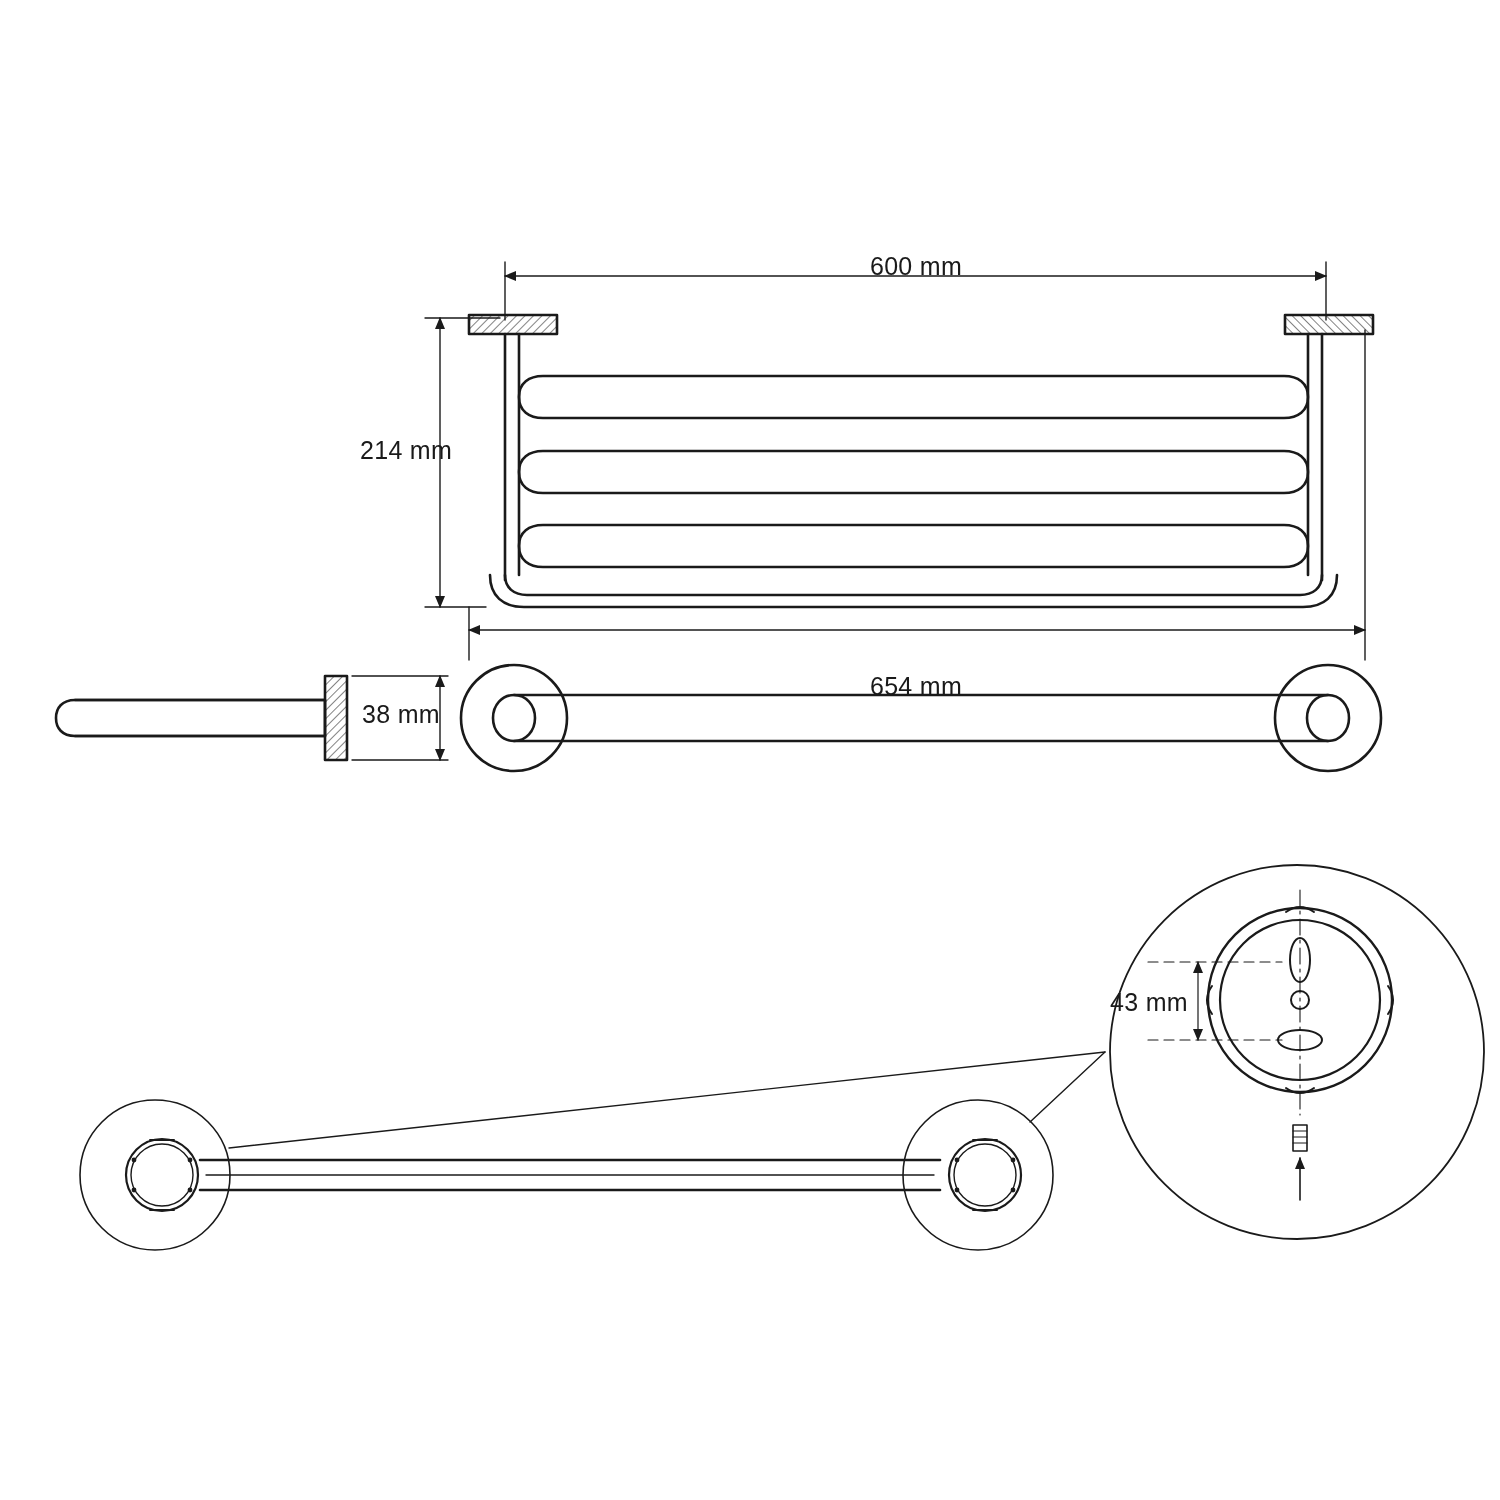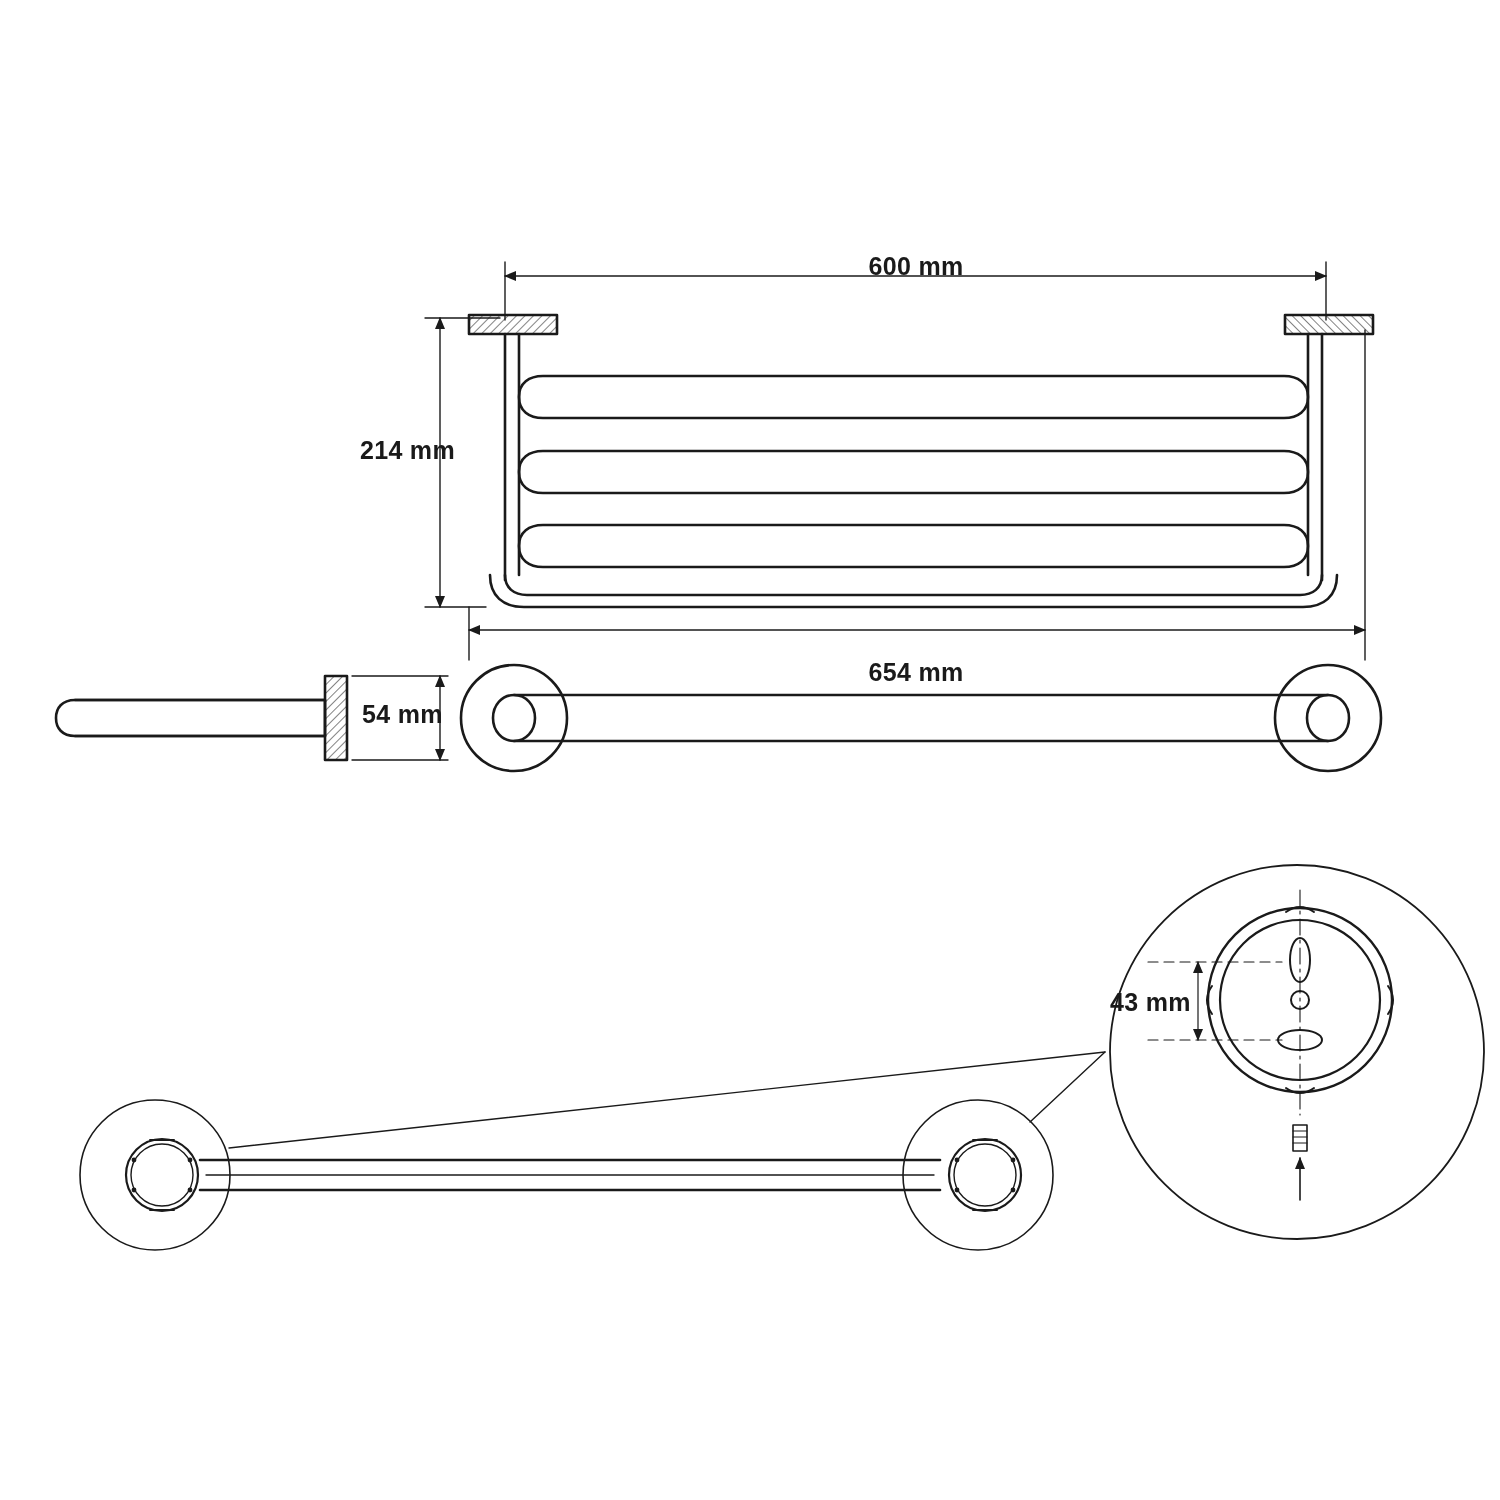--- a/index.html
+++ b/index.html
@@ -11,21 +11,20 @@
     width: 1500px;
     height: 1500px;
     font-family: "Liberation Sans", sans-serif;
     color: #1a1a1a;
     overflow: hidden;
   }
   #sheet {
     position: relative;
     width: 1500px;
     height: 1156px;
-    font-weight: bold;
   }
   svg.drawing {
     position: absolute;
     left: 0;
     top: 0;
     width: 1500px;
     height: 1500px;
   }
   .dim-label {
     position: absolute;
@@ -188,17 +187,17 @@
           <line x1="1148" y1="1040" x2="1282" y2="1040" stroke-dasharray="10 6"></line>
           <line x1="1198" y1="962" x2="1198" y2="1040" marker-start="url(#arrStart)" marker-end="url(#arrEnd)"></line>
         </g>
       </g>
 
     </g>
   </svg>
 
   <div class="dim-label center" style="left:916px; top:252px;">600 mm</div>
   <div class="dim-label" style="left:360px; top:436px;">214 mm</div>
-  <div class="dim-label center" style="left:916px; top:658px;">654 mm</div>
-  <div class="dim-label" style="left:362px; top:700px;">54 mm</div>
+  <div class="dim-label center" style="left:916px; top:672px;">654 mm</div>
+  <div class="dim-label" style="left:362px; top:700px;">38 mm</div>
   <div class="dim-label" style="left:1110px; top:988px;">43 mm</div>
 
 </div>
 
 </body></html>

